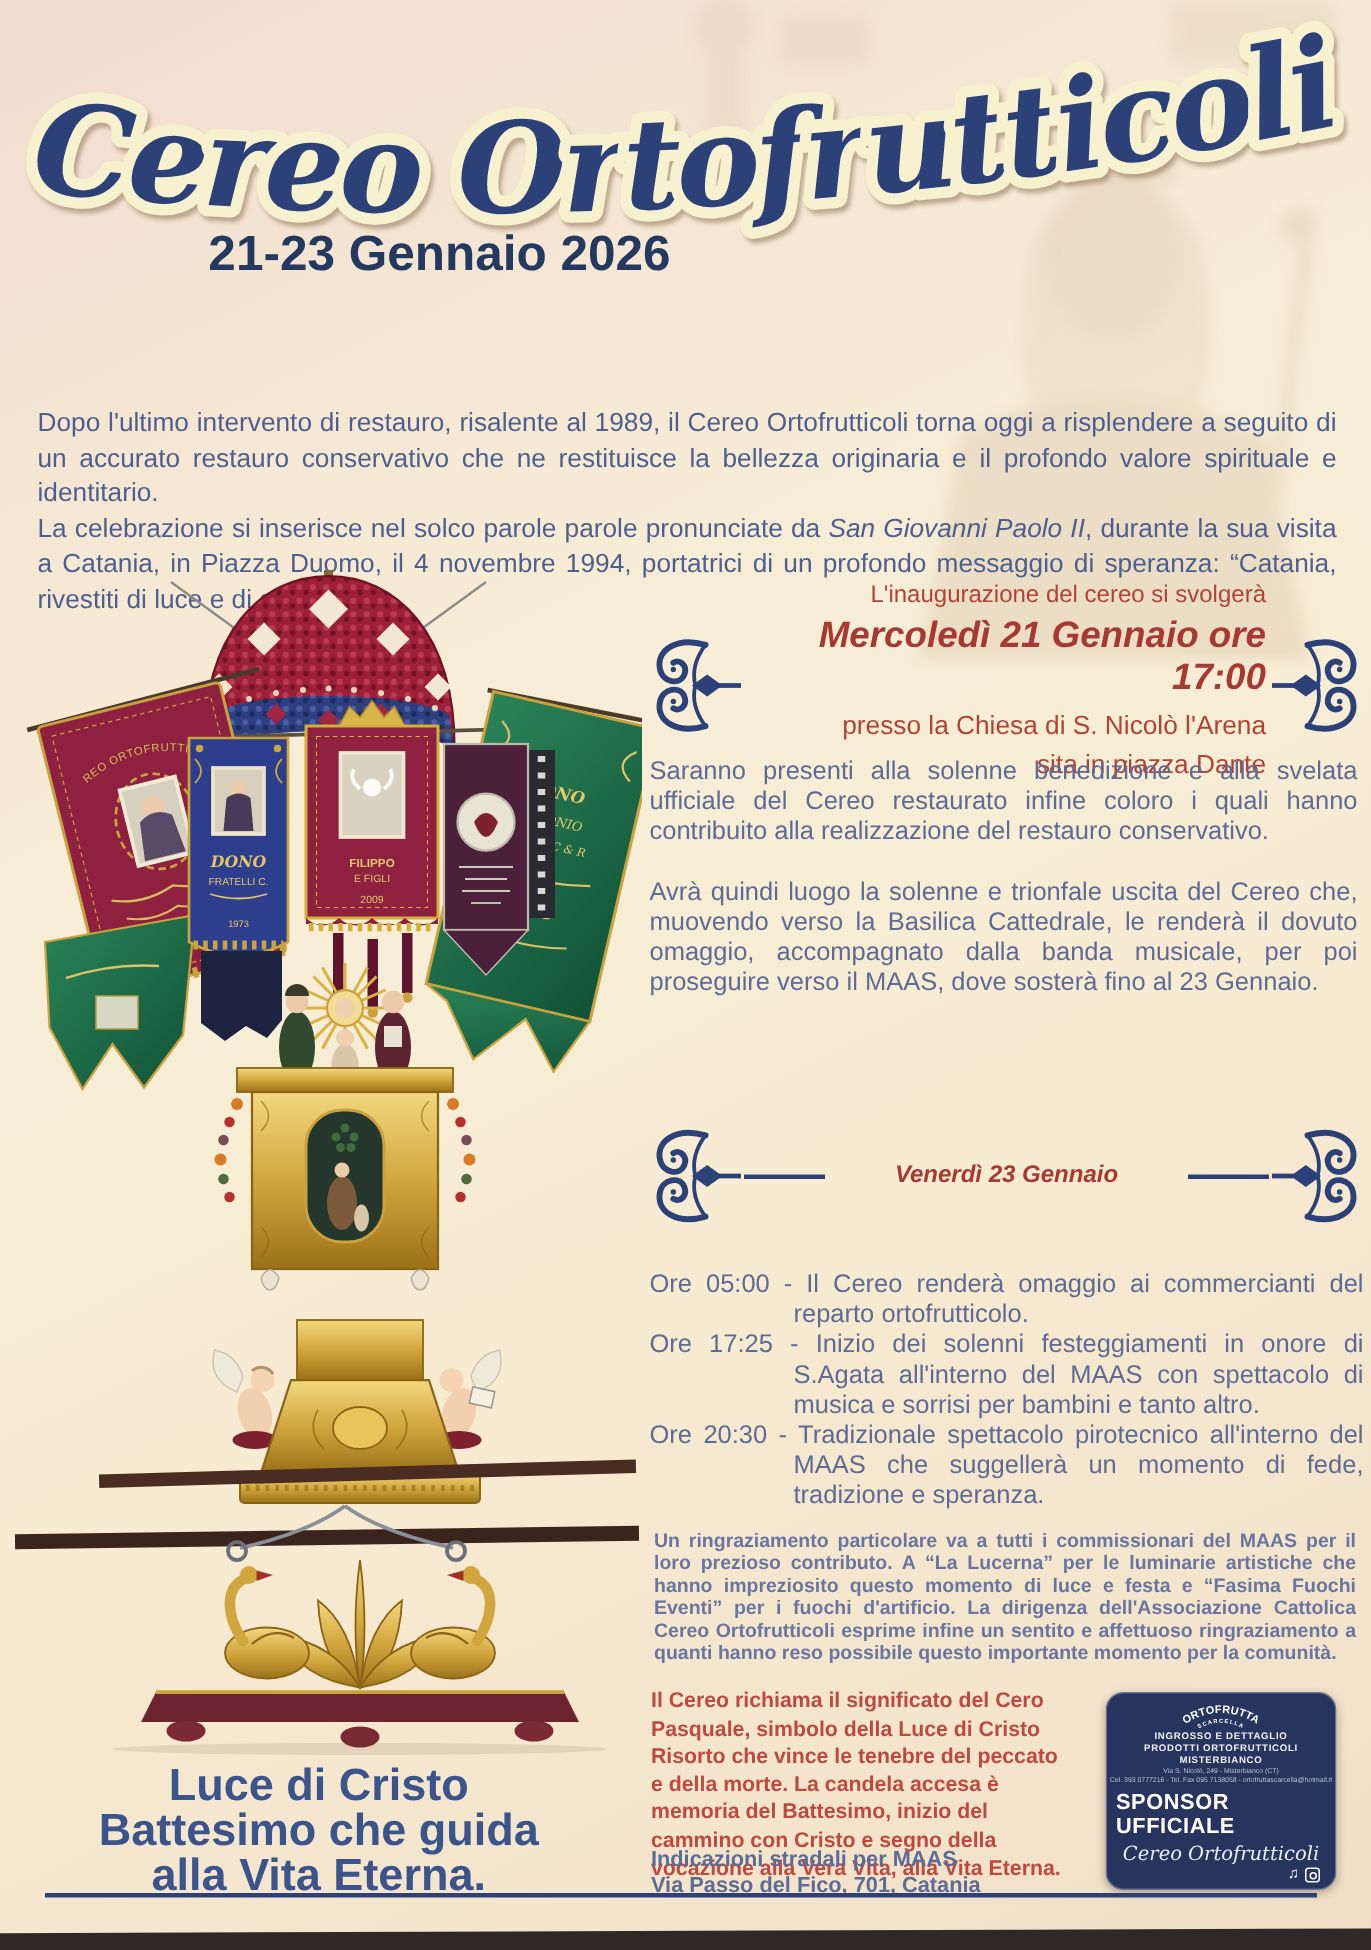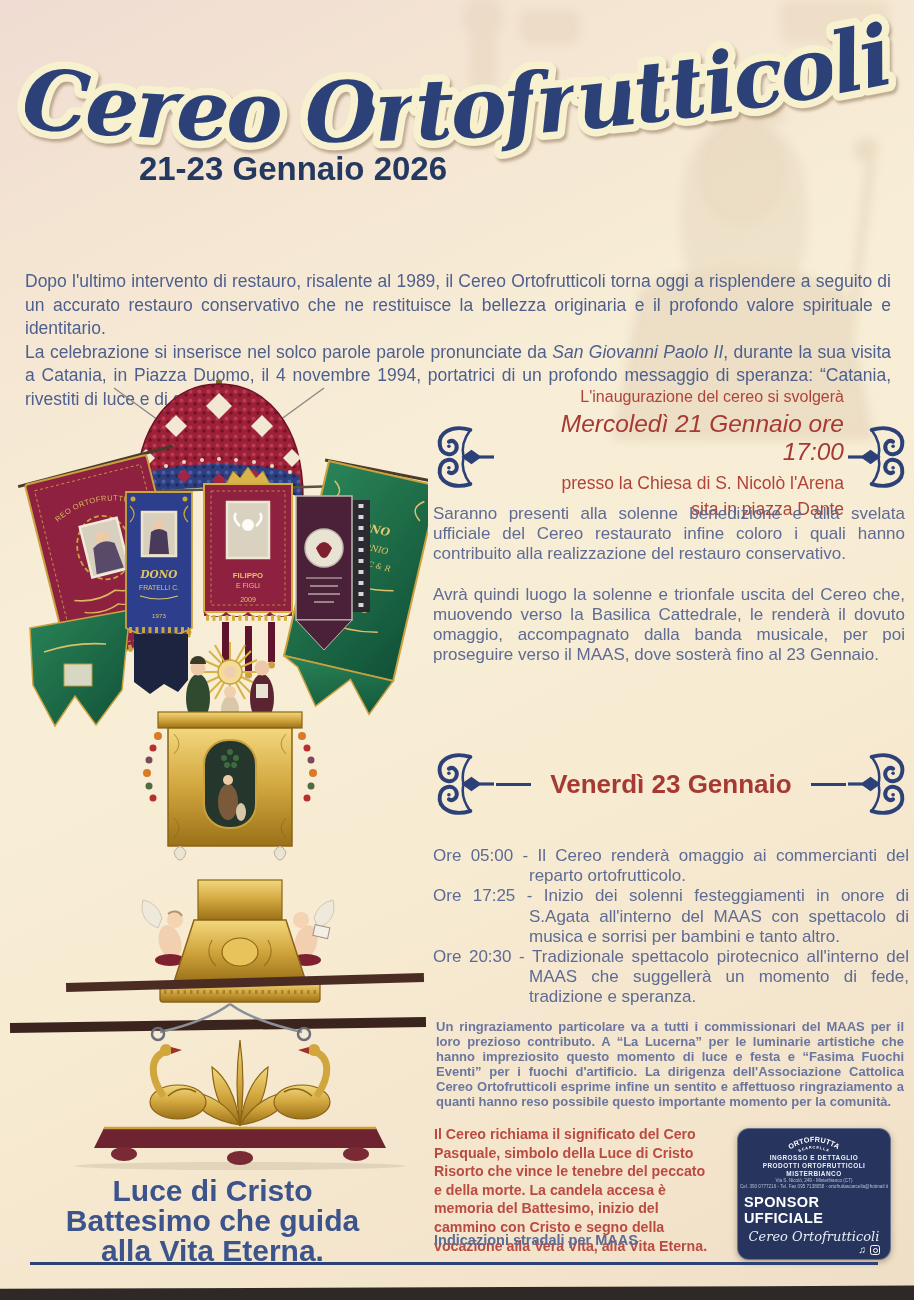--- a/index.html
+++ b/index.html
@@ -39,24 +39,24 @@
   .fs{fill:none;stroke:#2b4178;stroke-width:7;stroke-linecap:round;}
   .fs2{fill:none;stroke:#2b4178;stroke-width:4.5;stroke-linecap:round;}
   .ff{fill:#2b4178;}
   .orn-block{position:absolute;display:flex;align-items:center;}
   .fl{width:62px;height:92px;flex:0 0 auto;}
   .fl.right{transform:scaleX(-1);}
   .seg{height:3px;background:#2b4178;flex:1 1 auto;max-width:54px;margin:0 2px;}
   .inaug{left:432px;top:388px;width:478px;}
   .inaug-text{flex:1 1 auto;text-align:right;color:#b04338;}
   .inaug-r1{font-size:16px;margin-bottom:4px;}
-  .inaug-r2{font-size:24.5px;font-weight:400;font-style:italic;color:#a63a33;margin-bottom:7px;}
+  .inaug-r2{font-size:24.5px;font-weight:700;font-style:italic;color:#a63a33;margin-bottom:7px;}
   .inaug-r3{font-size:17.5px;margin-bottom:5px;}
   .friday{left:432px;top:738px;width:478px;}
-  .friday-text{flex:1 1 auto;text-align:center;font-size:26px;font-weight:800;color:#a63a33;}
+  .friday-text{flex:1 1 auto;text-align:center;font-size:16px;font-weight:800;font-style:italic;color:#a63a33;}
   
   .body-paras{position:absolute;left:433px;top:504px;width:472px;
     font-size:17px;line-height:19.8px;color:#5d6b95;text-align:justify;}
   .body-paras p{margin:0;}
   .body-paras p.gap{margin-top:22px;}
   .schedule{position:absolute;left:433px;top:846px;width:476px;
     font-size:17px;line-height:20.2px;color:#5d6b95;}
   .sched{padding-left:96px;text-indent:-96px;text-align:justify;}
   .thanks{position:absolute;left:436px;top:1020px;width:468px;
     font-size:13px;line-height:14.9px;color:#6a76a0;text-align:justify;font-weight:600;}
@@ -460,20 +460,21 @@
     <div class="sched"><span>Ore 17:25 - </span><span>Inizio dei solenni festeggiamenti in onore di S.Agata all'interno del MAAS con spettacolo di musica e sorrisi per bambini e tanto altro.</span></div>
     <div class="sched"><span>Ore 20:30 - </span><span>Tradizionale spettacolo pirotecnico all'interno del MAAS che suggellerà un momento di fede, tradizione e speranza.</span></div>
   </div>
 
   <div class="thanks">Un ringraziamento particolare va a tutti i commissionari del MAAS per il loro prezioso contributo. A “La Lucerna” per le luminarie artistiche che hanno impreziosito questo momento di luce e festa e “Fasima Fuochi Eventi” per i fuochi d'artificio. La dirigenza dell'Associazione Cattolica Cereo Ortofrutticoli esprime infine un sentito e affettuoso ringraziamento a quanti hanno reso possibile questo importante momento per la comunità.</div>
 
   <div class="paschal">Il Cereo richiama il significato del Cero Pasquale, simbolo della Luce di Cristo Risorto che vince le tenebre del peccato e della morte. La candela accesa è memoria del Battesimo, inizio del cammino con Cristo e segno della vocazione alla Vera Vita, alla Vita Eterna.</div>
 
   <div class="directions">
     <div>Indicazioni stradali per MAAS</div>
+    <div>Via Passo del Fico, 701, Catania</div>
   </div>
 
   <aside class="sponsor">
     <svg class="sp-arch" viewBox="0 0 150 58">
       <defs>
         <path id="archA" d="M 10,42 Q 75,4 140,42" fill="none"></path>
         <path id="archB" d="M 30,54 Q 75,30 120,54" fill="none"></path>
       </defs>
       <text class="sp-name"><textPath href="#archA" startOffset="50%" text-anchor="middle">ORTOFRUTTA</textPath></text>
       <text class="sp-sub"><textPath href="#archB" startOffset="50%" text-anchor="middle">SCARCELLA</textPath></text>

